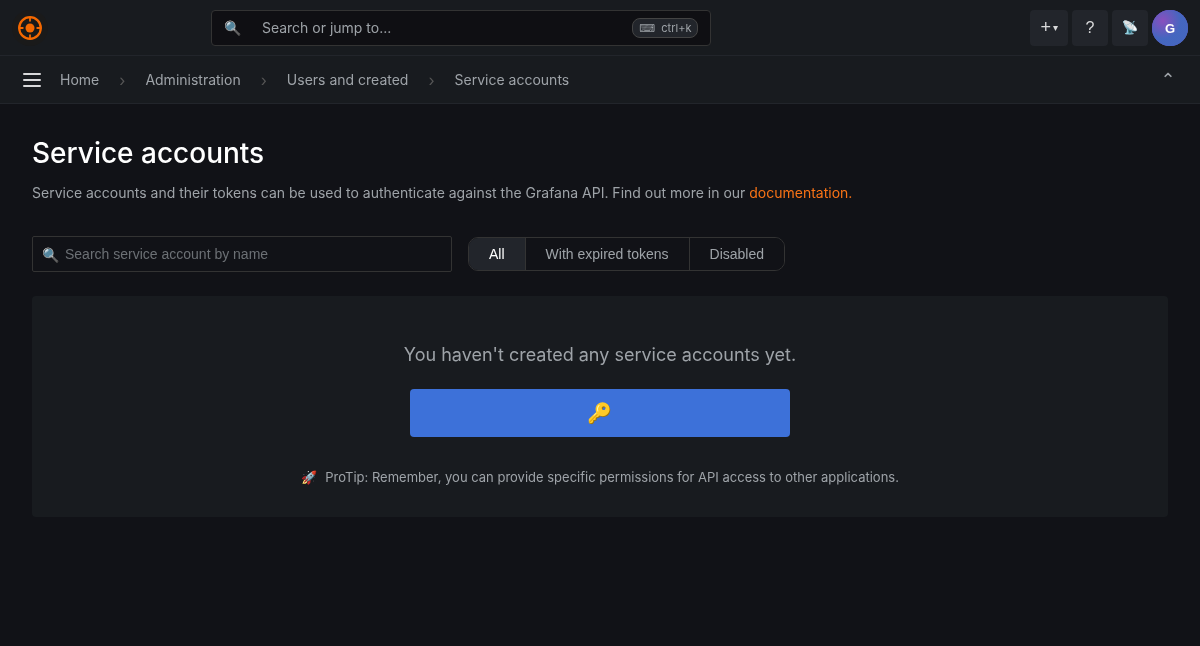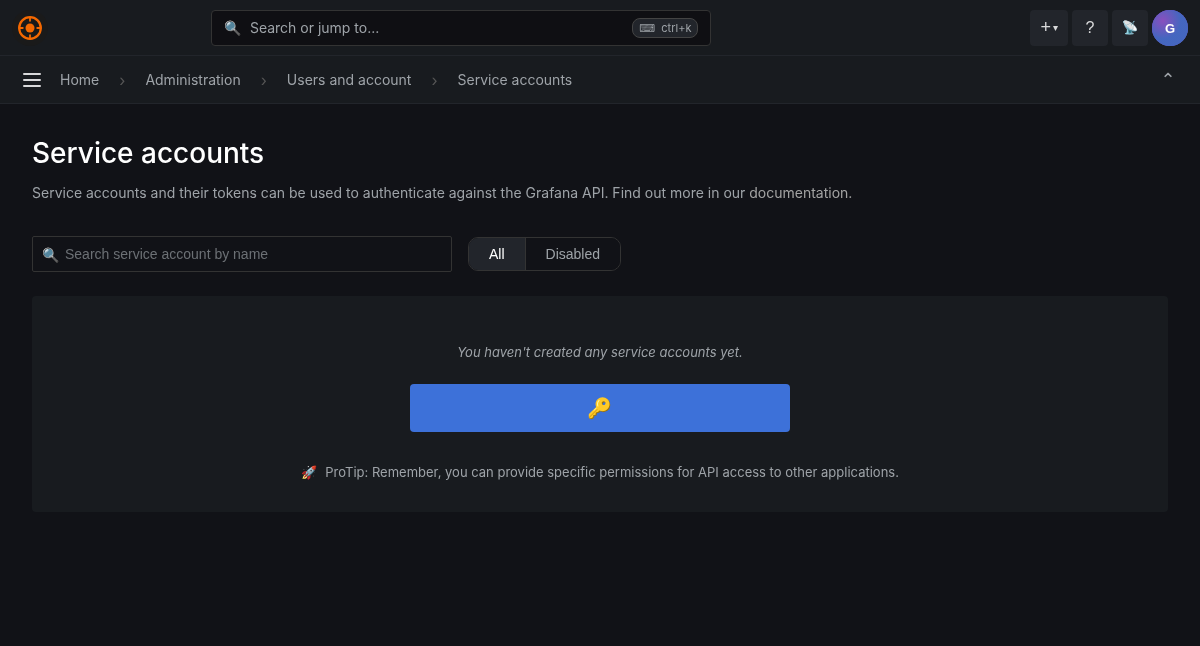--- a/index.html
+++ b/index.html
@@ -35,20 +35,21 @@
       align-items: center;
       padding: 0 12px;
       gap: 8px;
       color: #9ea3a8;
       cursor: text;
     }
     .topnav-search-text {
       flex: 1;
       font-size: 14px;
       color: #9ea3a8;
+      margin-left: 12px;
     }
     .topnav-search-shortcut {
       background: #22252b;
       border: 1px solid #444;
       border-radius: 8px;
       padding: 2px 6px;
       font-size: 11px;
       color: #9ea3a8;
     }
     .topnav-right {
@@ -165,21 +166,21 @@
       margin-bottom: 12px;
     }
     .page-description {
       color: #9ea3a8;
       font-size: 14px;
       line-height: 1.6;
       max-width: 900px;
       margin-bottom: 32px;
     }
     .page-description a {
-      color: #a3a3a3;
+      color: #f97316;
       text-decoration: none;
     }
 
     
     .filters-row {
       display: flex;
       align-items: center;
       gap: 16px;
       margin-bottom: 24px;
     }
@@ -234,22 +235,21 @@
       background: #181b1f;
       border-radius: 4px;
       padding: 48px 32px 32px;
       display: flex;
       flex-direction: column;
       align-items: center;
       gap: 24px;
     }
     .empty-message {
       color: #9ea3a8;
-      font-size: 13px;
-      font-style: italic;
+      font-size: 18px;
     }
     .add-service-btn {
       background: #3d71d9;
       color: #ffffff;
       border: none;
       border-radius: 4px;
       padding: 12px 32px;
       font-size: 18px;
       font-weight: 500;
       cursor: pointer;
@@ -334,21 +334,21 @@
     <div class="hamburger-line"></div>
     <div class="hamburger-line"></div>
     <div class="hamburger-line"></div>
   </button>
 
   <div class="breadcrumb-items">
     <span class="breadcrumb-link">Home</span>
     <span class="breadcrumb-sep">›</span>
     <span class="breadcrumb-link">Administration</span>
     <span class="breadcrumb-sep">›</span>
-    <span class="breadcrumb-link">Users and account</span>
+    <span class="breadcrumb-link">Users and created</span>
     <span class="breadcrumb-sep">›</span>
     <span class="breadcrumb-current">Service accounts</span>
   </div>
 
   <button class="breadcrumb-collapse">
     <span>⌃</span>
   </button>
 </div>
 
 <main class="main">
@@ -360,20 +360,21 @@
   </p>
 
   <div class="filters-row">
     <div class="search-input-wrapper">
       <span class="search-icon-inner">🔍</span>
       <input class="search-input" type="text" placeholder="Search service account by name" style="">
     </div>
 
     <div class="filter-tabs">
       <button class="filter-tab active">All</button>
+      <button class="filter-tab">With expired tokens</button>
       <button class="filter-tab">Disabled</button>
     </div>
   </div>
 
   <div class="empty-panel">
     <p class="empty-message">You haven't created any service accounts yet.</p>
 
     <button class="add-service-btn">
       <span style="font-size:20px;">🔑</span>
     </button>

